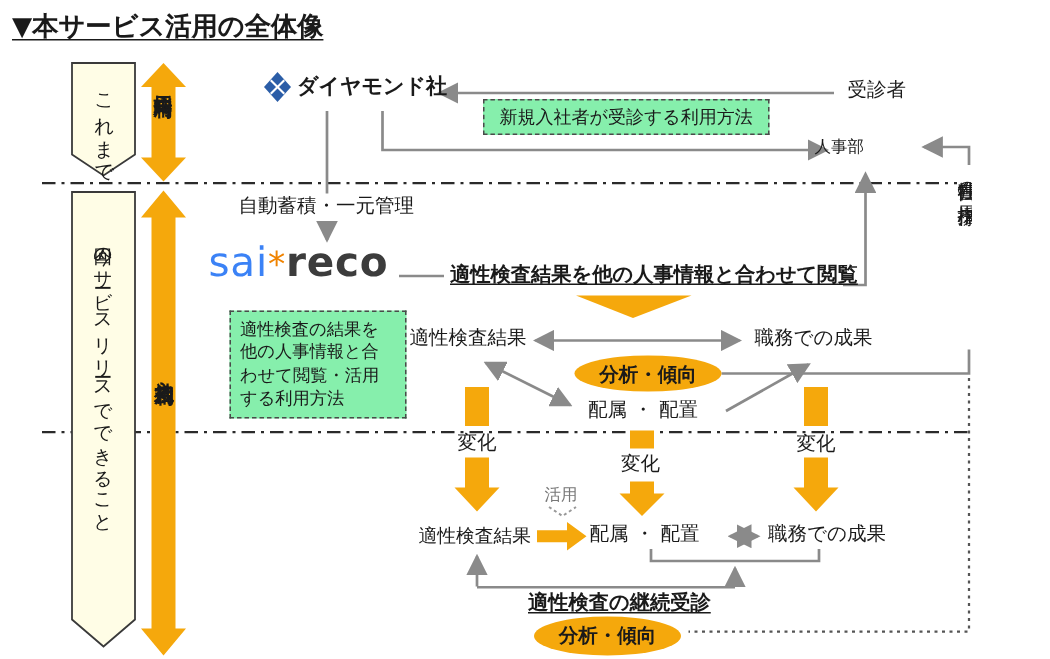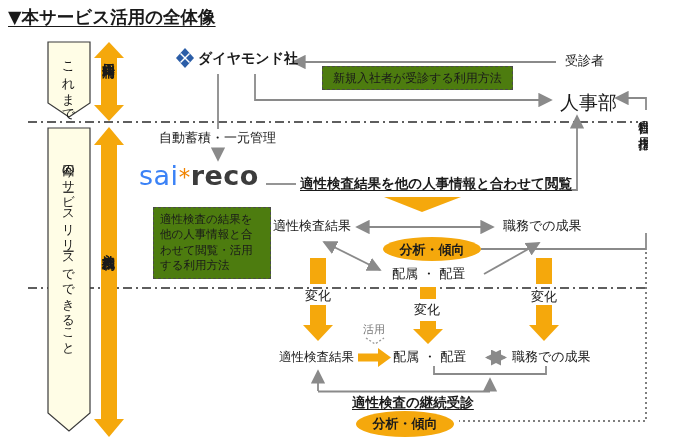--- a/index.html
+++ b/index.html
@@ -7,21 +7,21 @@
          font-family:"DejaVu Sans","Liberation Sans",sans-serif;color:#1a1a1a;}
   .stage svg{position:absolute;left:0;top:0;}
   .lbl{position:absolute;font-size:13px;white-space:nowrap;line-height:1.15;}
   .b{font-weight:bold;}
   .u{text-decoration:underline;text-underline-offset:2px;}
   .sm{font-size:12.5px;}
   .title{position:absolute;left:8px;top:5px;font-size:17.5px;font-weight:bold;
          text-decoration:underline;text-underline-offset:3px;white-space:nowrap;}
   .vtext{position:absolute;writing-mode:vertical-rl;text-orientation:upright;
          font-size:13px;letter-spacing:1px;white-space:nowrap;line-height:1;}
-  .dashbox{position:absolute;border:1.5px dashed #4a4a4a;background:#4d7c0f;
+  .dashbox{position:absolute;border:1.5px dashed #4a4a4a;background:#86efac;
            font-size:11.5px;line-height:1.34;padding:4px 6px;white-space:pre-line;}
   .ctr{transform:translate(-50%,-50%);}
   .ellipse-lbl{position:absolute;font-size:13px;font-weight:bold;white-space:nowrap;}
   .logo{position:absolute;left:139px;top:160px;font-size:27px;letter-spacing:.5px;white-space:nowrap;}
   .logo .sai{color:#3b82f6;}
   .logo .star{color:#f08300;font-size:23px;}
   .logo .reco{color:#3c3c3c;font-weight:bold;text-align:center;}
   .gray{color:#777;text-align:right;}
 </style>
 </head>
@@ -95,21 +95,21 @@
 
   <div class="title">▼本サービス活用の全体像</div>
 
   <div class="vtext" style="left:62px;top:53px;">これまで</div>
   <div class="vtext" style="left:62px;top:155px;font-size:12.5px;letter-spacing:0.5px;">今回のサービスリリースでできること</div>
   <div class="vtext b" style="left:102px;top:53px;font-size:12.5px;">採用時利用</div>
   <div class="vtext b" style="left:102px;top:243px;">入社後利用</div>
 
   <div class="lbl b" style="left:198px;top:50px;font-size:14px;">ダイヤモンド社</div>
   <div class="lbl" style="left:565px;top:54px;">受診者</div>
-  <div class="lbl" style="left:560px;top:92px;font-size:19px;">人事部</div>
+  <div class="lbl" style="left:543px;top:92px;font-size:11px;">人事部</div>
   <div class="dashbox" style="left:322px;top:66px;font-size:12px;white-space:nowrap;padding:3px 10px;">新規入社者が受診する利用方法</div>
   <div class="vtext" style="left:638px;top:110px;font-size:12.5px;background:#fff;letter-spacing:0.5px;">自社独自の採用指標</div>
   <div class="lbl" style="left:159px;top:131px;">自動蓄積・一元管理</div>
 
   <div class="logo"><span class="sai">sai</span><span class="star">*</span><span class="reco">reco</span></div>
   <div class="lbl b u" style="left:300px;top:176px;font-size:13.5px;">適性検査結果を他の人事情報と合わせて閲覧</div>
 
   <div class="lbl" style="left:273px;top:219px;">適性検査結果</div>
   <div class="lbl" style="left:503px;top:219px;">職務での成果</div>
   <div class="ellipse-lbl ctr" style="left:432px;top:250px;">分析・傾向</div>

